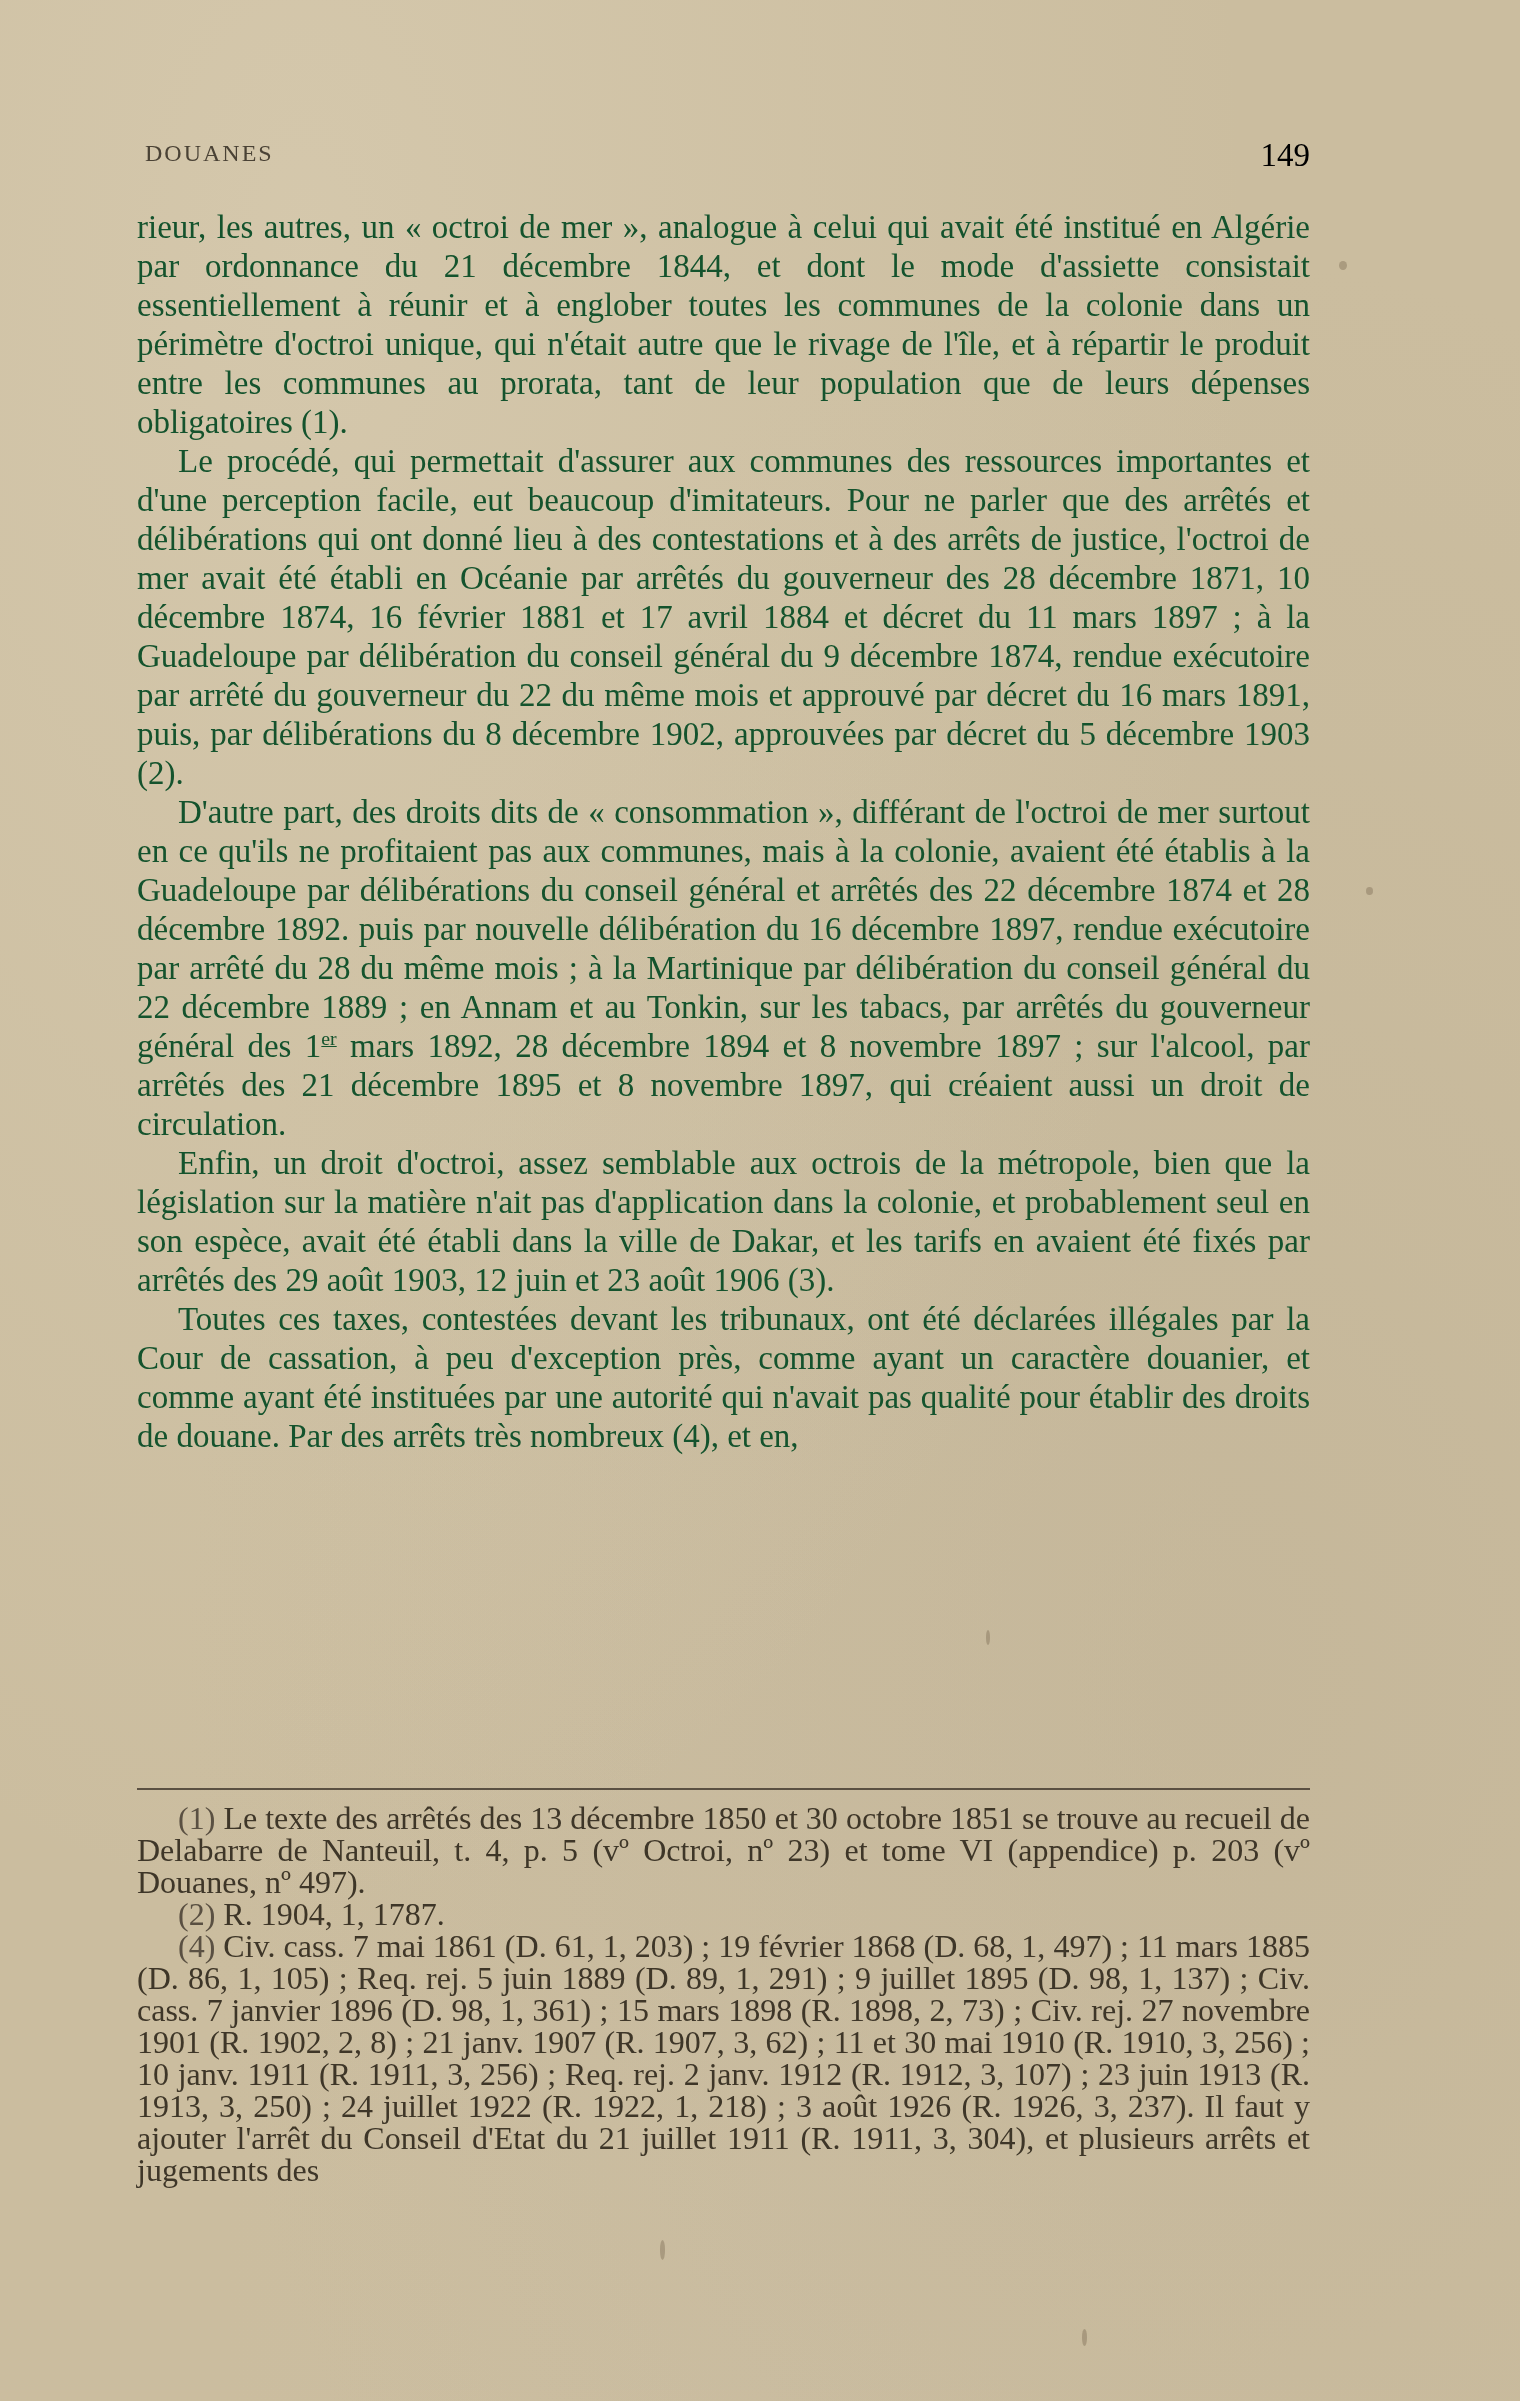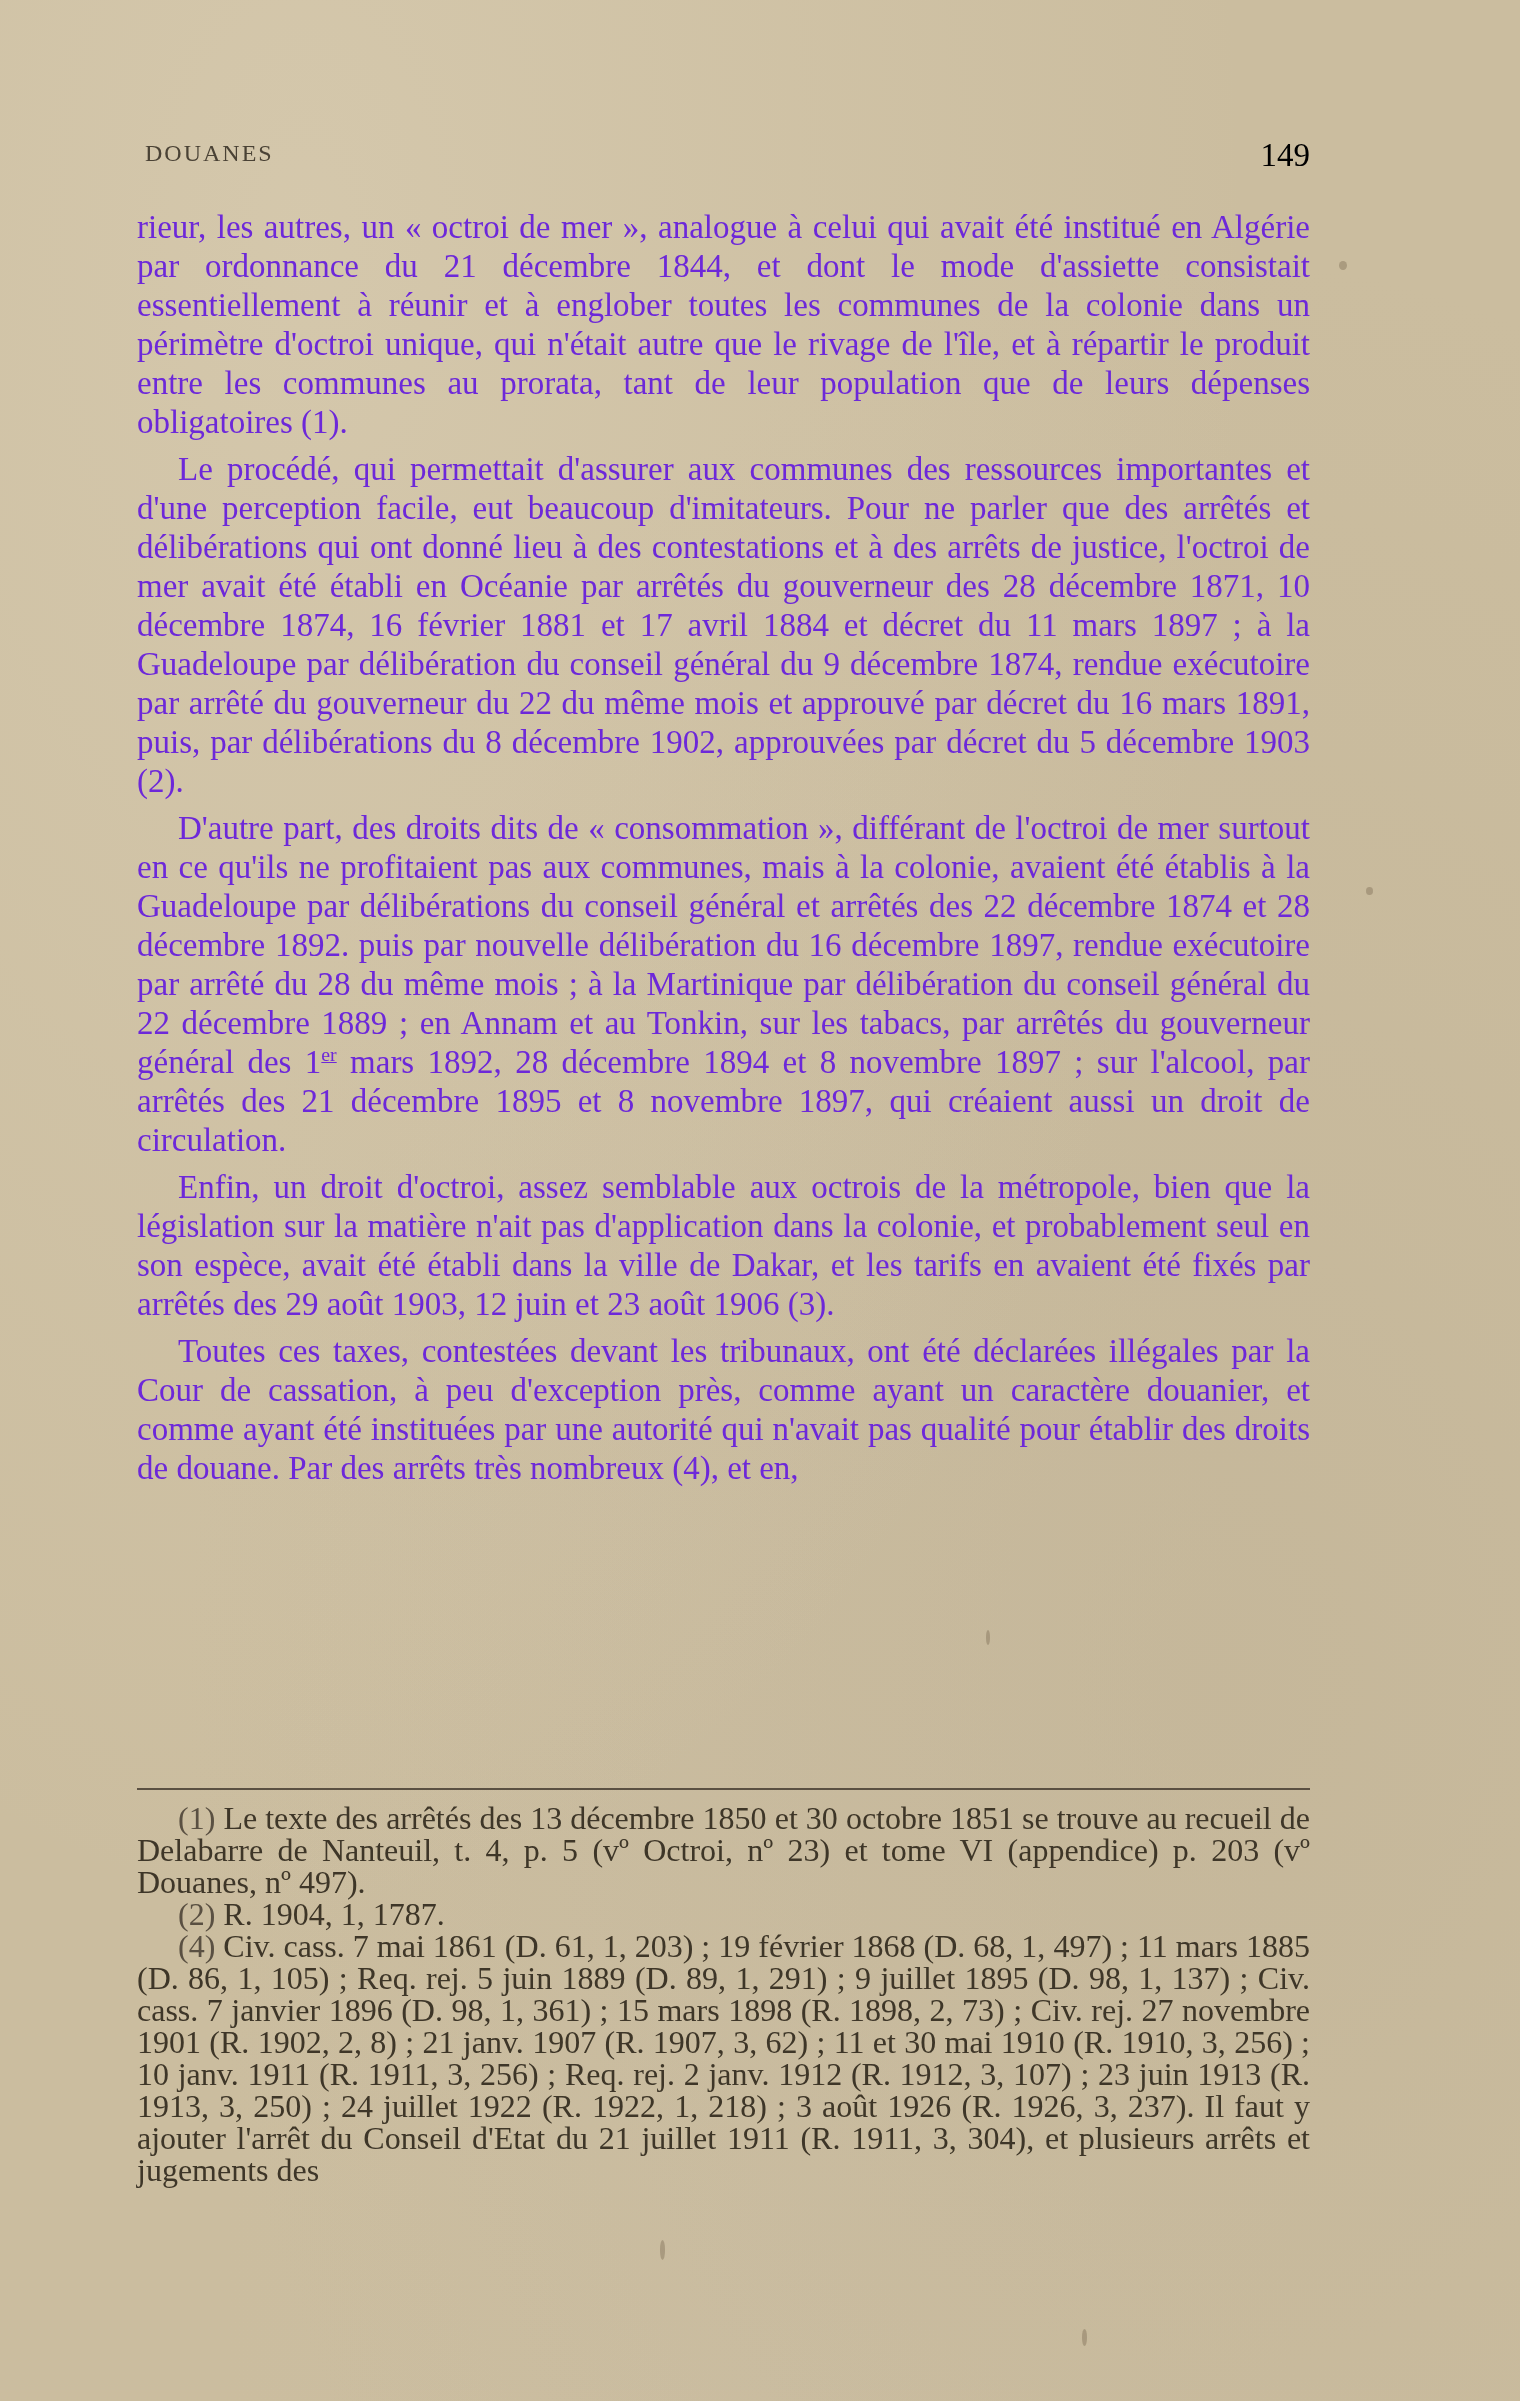--- a/index.html
+++ b/index.html
@@ -53,31 +53,31 @@
     }
     .body-text {
       position: absolute;
       top: 208px;
       left: 0;
       width: 1173px;
       font-family: "Liberation Serif", serif;
       font-size: 33px;
       line-height: 39px;
       text-align: justify;
-      color: #6d28d9;
+      color: #14532d;
     }
     .body-text p {
       margin: 0;
       text-indent: 0;
     }
     .body-text p.indent {
       text-indent: 41px;
     }
     .body-text p.gap {
-      margin-top: 8px;
+      margin-top: 0;
     }
     .footnote-rule {
       position: absolute;
       top: 1788px;
       left: 0;
       width: 1173px;
       height: 0;
       border-top: 2px solid #5a5042;
     }
     .footnotes {

